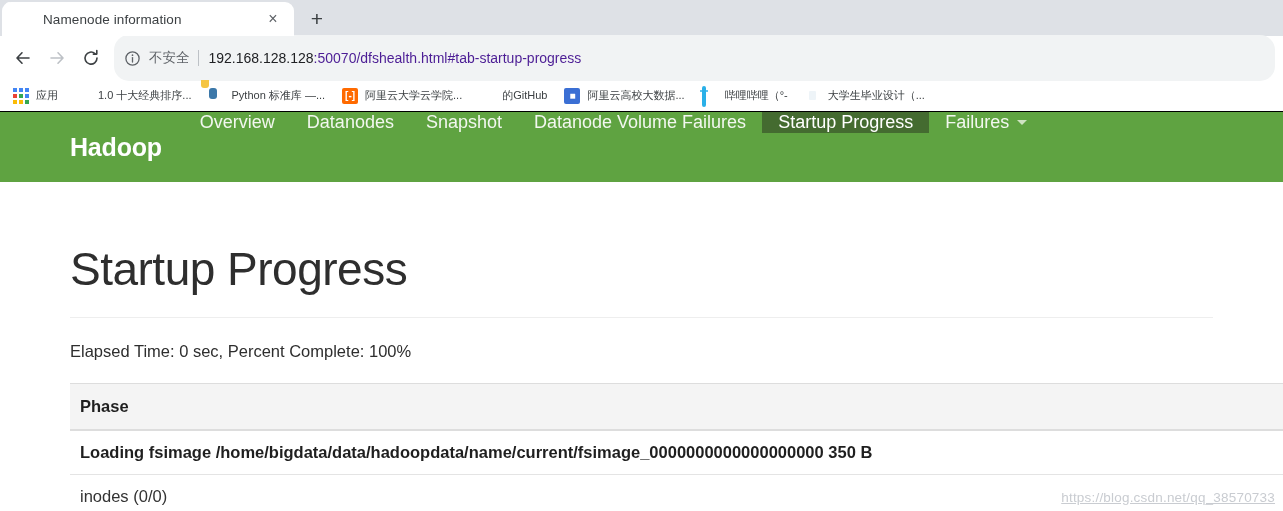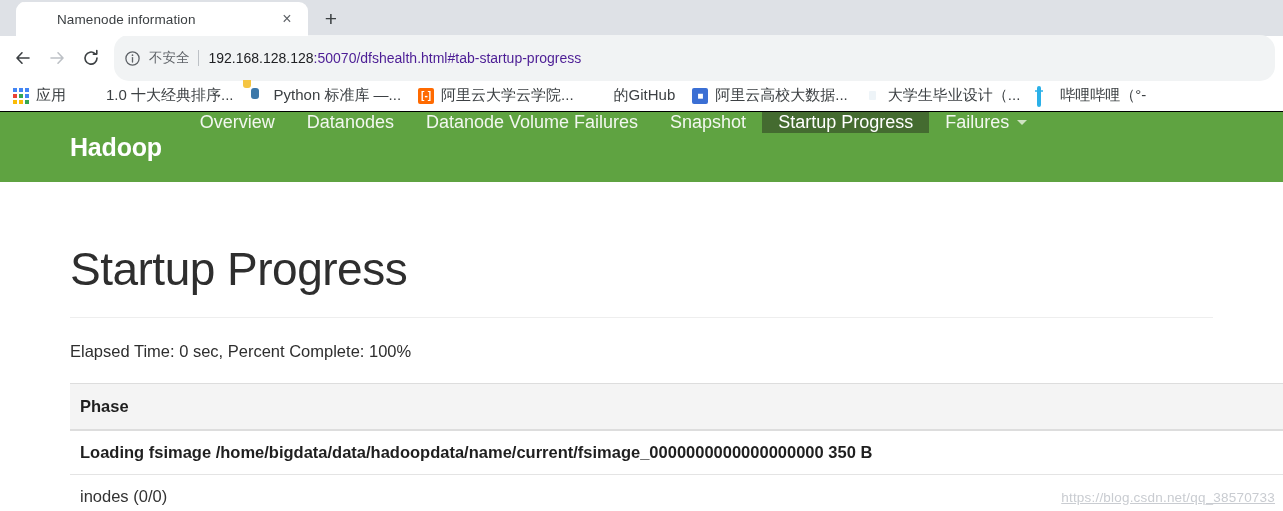--- a/index.html
+++ b/index.html
@@ -19,21 +19,21 @@
   .browser-chrome {
     background: #dee1e6;
     position: relative;
   }
 
   
   .tab-strip {
     height: 36px;
     display: flex;
     align-items: flex-end;
-    padding-left: 16px;
+    padding-left: 2px;
     background: #dee1e6;
   }
   .tab {
     display: flex;
     align-items: center;
     height: 34px;
     background: #ffffff;
     border-radius: 9px 9px 0 0;
     padding: 0 10px 0 12px;
     min-width: 270px;
@@ -161,21 +161,21 @@
     flex: 0 0 auto;
   }
   .bm-ico {
     width: 16px;
     height: 16px;
     flex: 0 0 16px;
     margin-right: 7px;
     position: relative;
   }
   .bm-label {
-    font-size: 15px;
+    font-size: 11px;
     color: #3c4043;
   }
 
   
   .apps-grid {
     width: 16px; height: 16px;
     display: grid;
     grid-template-columns: repeat(3, 4px);
     grid-template-rows: repeat(3, 4px);
     gap: 2px;
@@ -464,47 +464,47 @@
     </div>
 
     <div class="bm">
       <span class="bm-ico">
         <span class="sq-ico" style="background:#3b6fd4">■</span>
       </span>
       <span class="bm-label">阿里云高校大数据...</span>
     </div>
 
     <div class="bm">
+      <span class="bm-ico"><span class="bili"></span></span>
+      <span class="bm-label">哔哩哔哩（°-</span>
+    </div>
+
+    <div class="bm">
       <span class="bm-ico"><span class="doc-ico"></span></span>
       <span class="bm-label">大学生毕业设计（...</span>
-    </div>
-
-    <div class="bm">
-      <span class="bm-ico"><span class="bili"></span></span>
-      <span class="bm-label">哔哩哔哩（°-</span>
     </div>
   </div>
 </div>
 
 <div class="page">
 
   <div class="navbar">
     <div class="brand">Hadoop</div>
     <div class="nav-links">
       <a class="nav-link">
         <span>Overview</span>
       </a>
       <a class="nav-link">
         <span>Datanodes</span>
       </a>
       <a class="nav-link">
-        <span>Datanode Volume Failures</span>
+        <span>Snapshot</span>
       </a>
       <a class="nav-link">
-        <span>Snapshot</span>
+        <span>Datanode Volume Failures</span>
       </a>
       <a class="nav-link active">
         <span>Startup Progress</span>
       </a>
       <a class="nav-link">
         <span>Failures</span>
         <span class="caret"></span>
       </a>
     </div>
   </div>

